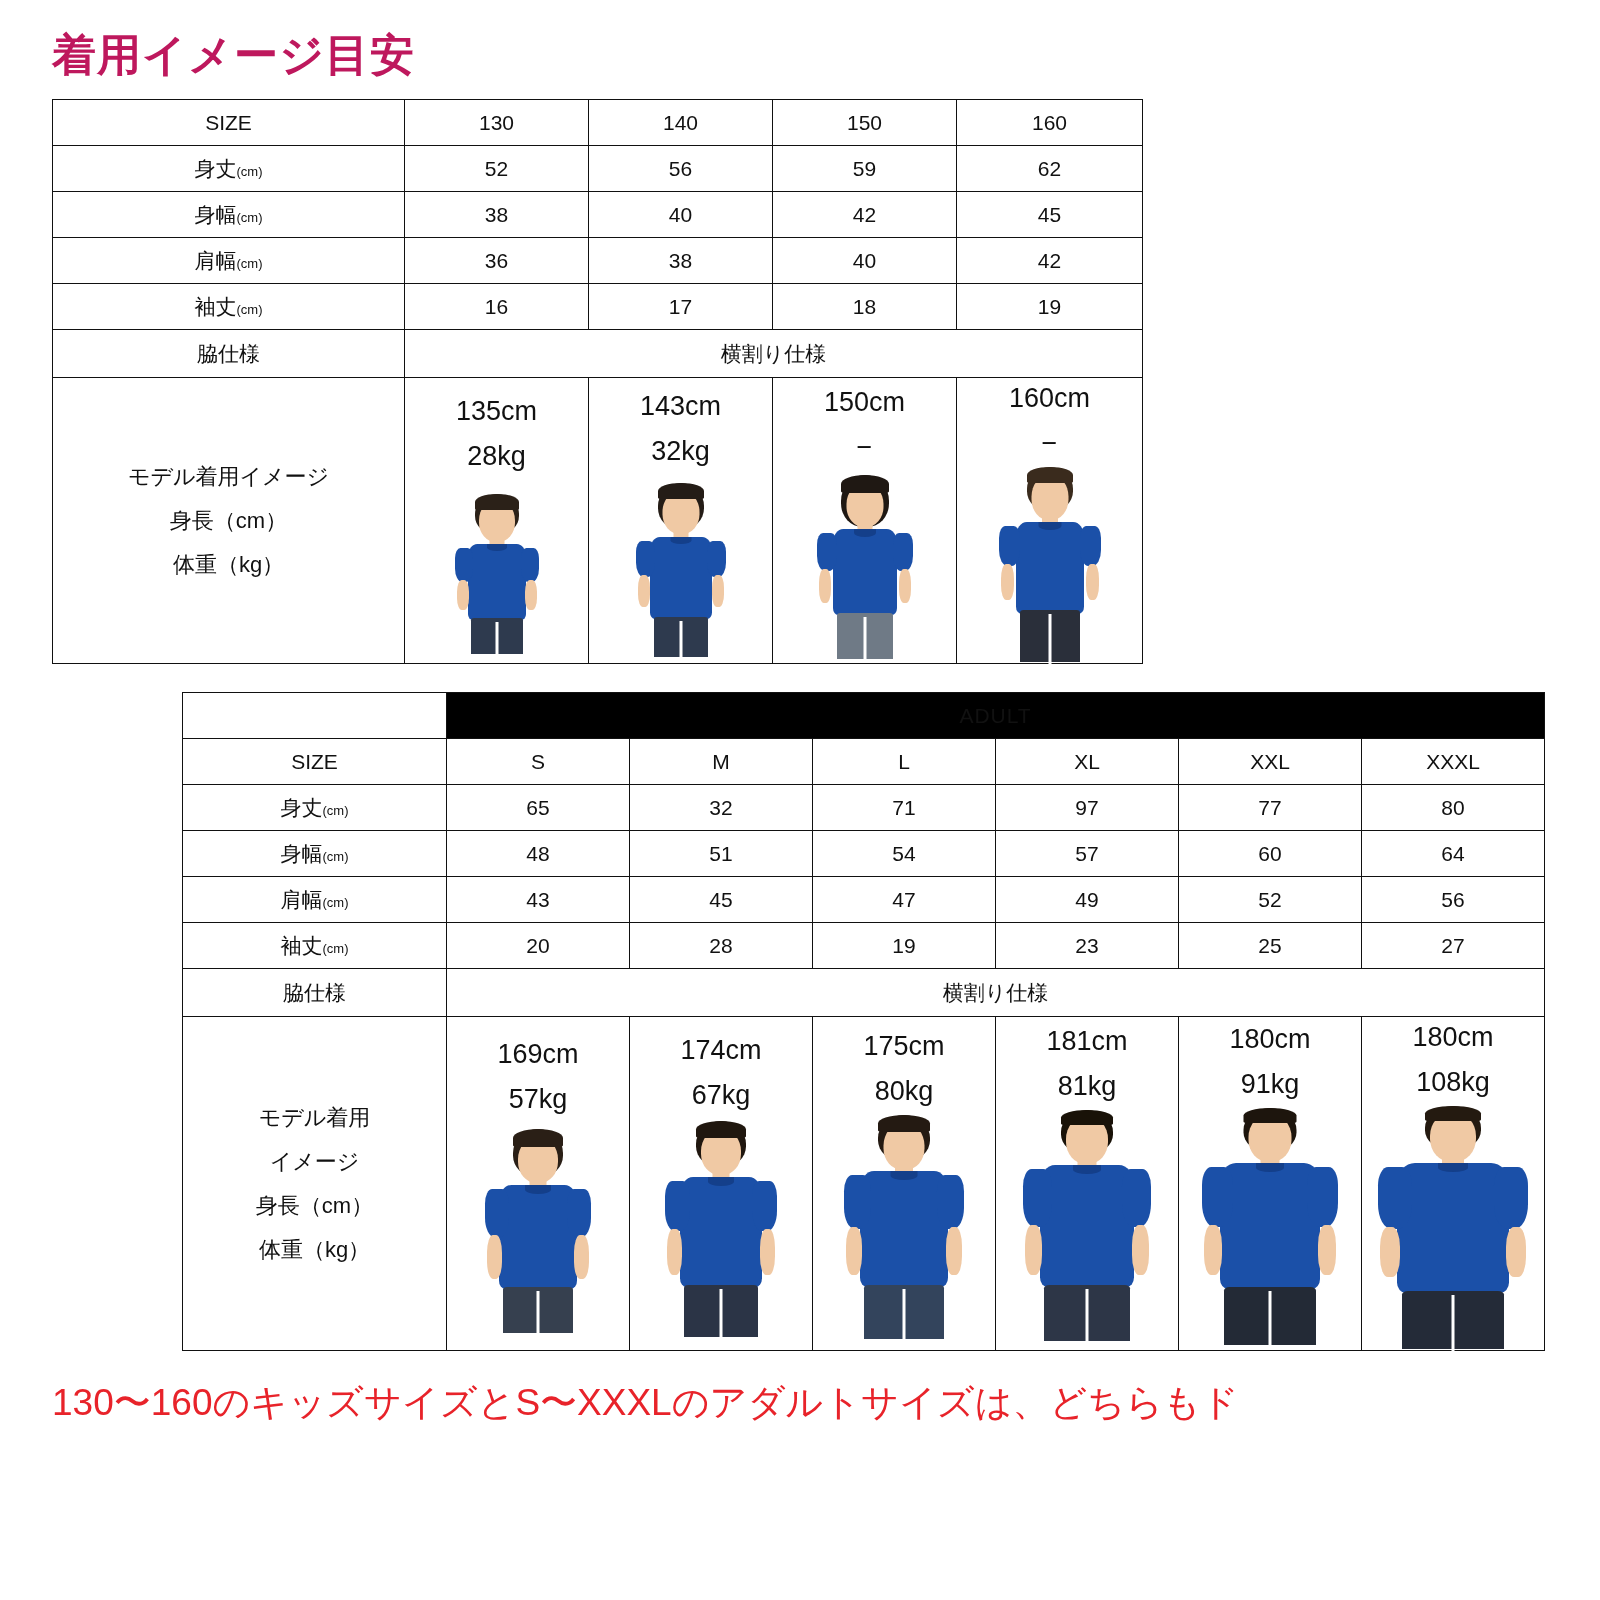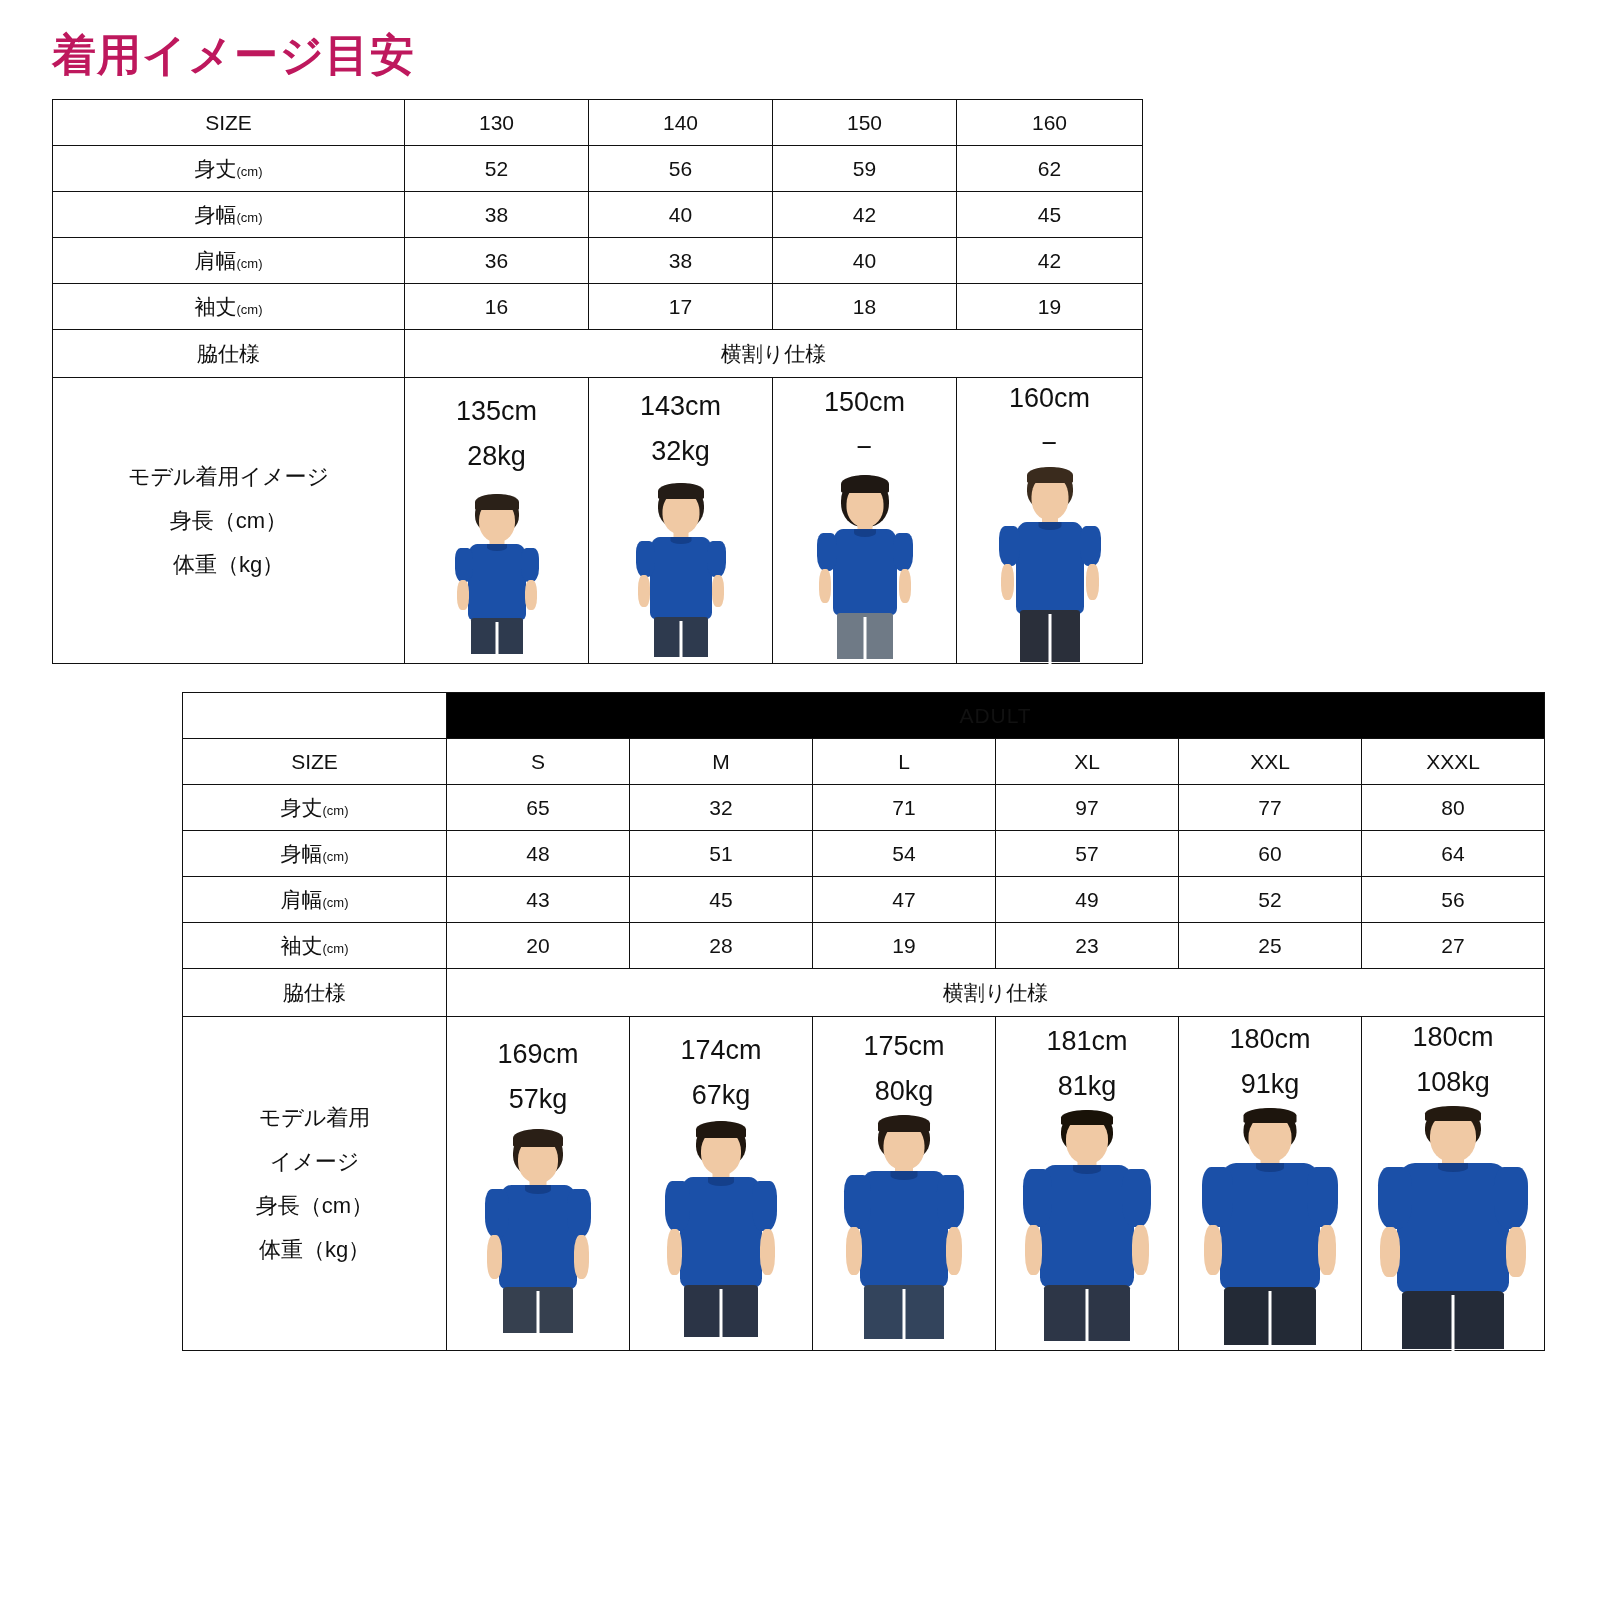--- a/index.html
+++ b/index.html
@@ -484,13 +484,14 @@
             <div class="pants" style="width:102px;height:58px;top:185px;"></div>
             <div class="leg-split" style="height:58px;top:189px;"></div>
           </div>
         </td>
       </tr>
     </tbody>
   </table>
 </div>
 
 <div class="note">
+  <div>130〜160のキッズサイズとS〜XXXLのアダルトサイズは、どちらもド</div>
 </div>
 
 </body></html>

